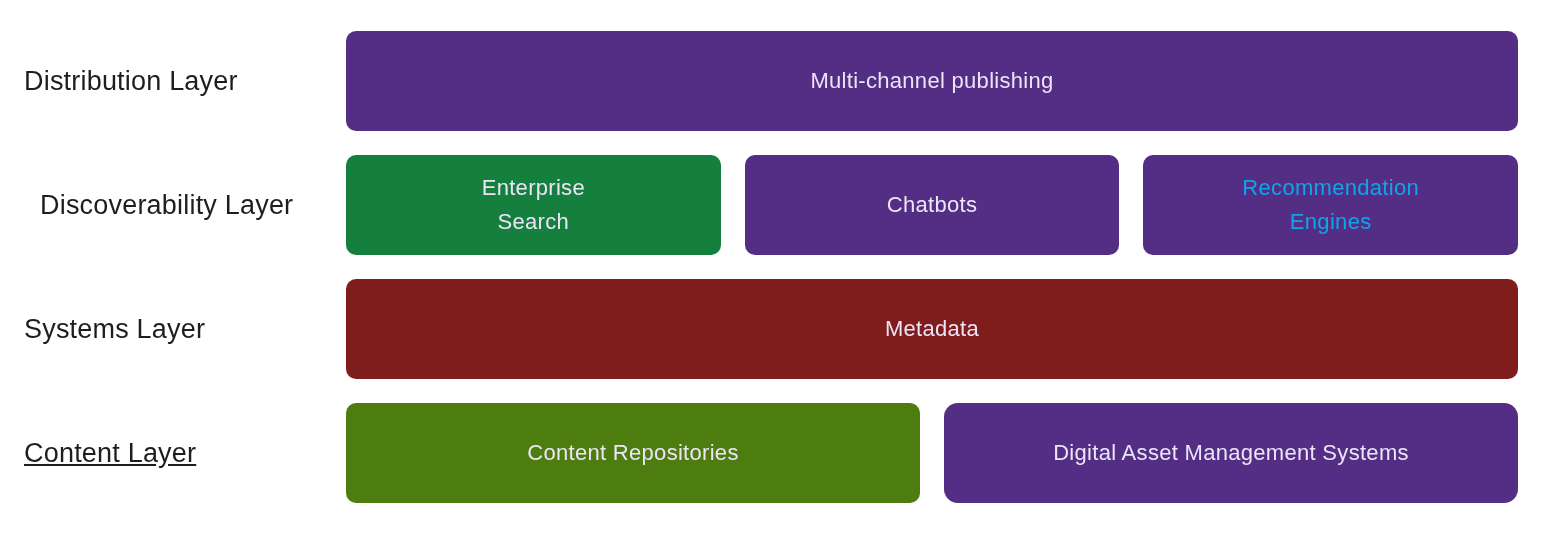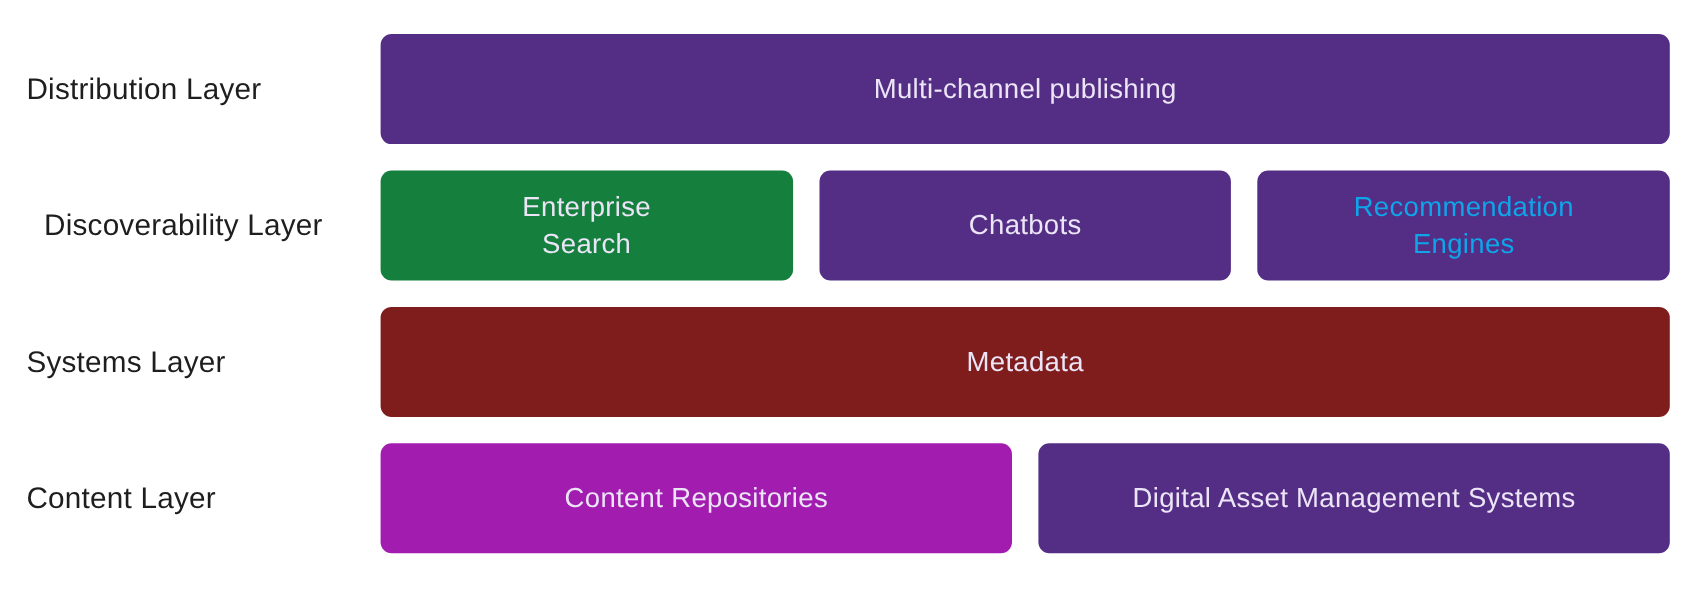--- a/index.html
+++ b/index.html
@@ -45,21 +45,21 @@
     gap: 24px;
   }
   .component-box {
     flex: 1;
     border-radius: 10px;
     display: flex;
     align-items: center;
     justify-content: center;
     text-align: center;
     white-space: pre-line;
-    font-size: 25px;
+    font-size: 22px;
     line-height: 34px;
     font-weight: 500;
     letter-spacing: 0.3px;
   }
 </style>
 </head>
 <body style="background: rgb(255, 255, 255);">
 
 <div class="diagram">
 
@@ -82,20 +82,20 @@
   </div>
 
   <div class="layer-row">
     <div class="layer-label" style="color: rgb(30, 30, 30);">Systems Layer</div>
     <div class="layer-boxes">
       <div class="component-box" style="background: #7f1d1d; color: rgb(236, 229, 247);">Metadata</div>
     </div>
   </div>
 
   <div class="layer-row">
-    <div class="layer-label" style="color: rgb(30, 30, 30);">Content Layer</div>
+    <div class="layer-label" style="color: rgb(30, 30, 30); text-decoration: underline;">Content Layer</div>
     <div class="layer-boxes">
-      <div class="component-box" style="background: #a21caf; color: rgb(236, 229, 247);">Content Repositories</div>
-      <div class="component-box" style="background: rgb(84, 45, 133); color: rgb(236, 229, 247);">Digital Asset Management Systems</div>
+      <div class="component-box" style="background: #4d7c0f; color: rgb(236, 229, 247);">Content Repositories</div>
+      <div class="component-box" style="background: rgb(84, 45, 133); color: rgb(236, 229, 247); border-radius: 14px;">Digital Asset Management Systems</div>
     </div>
   </div>
 
 </div>
 
 </body></html>

